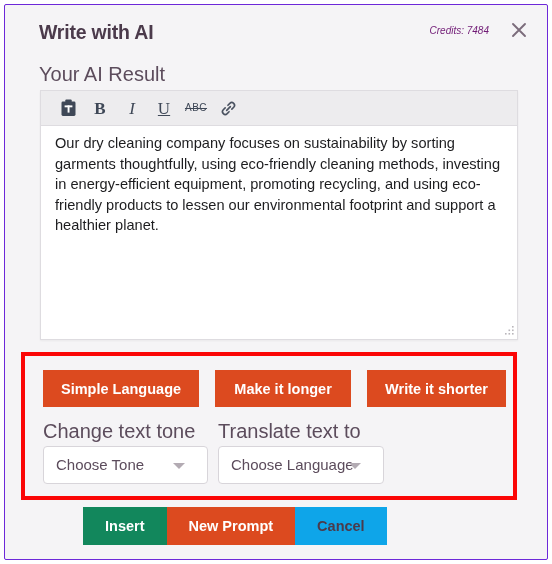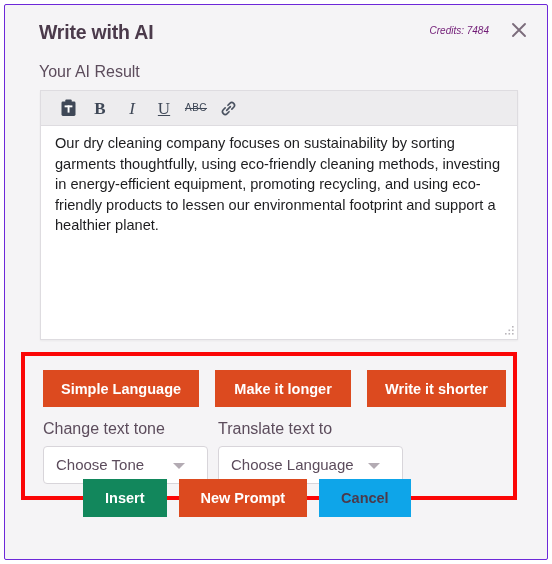--- a/index.html
+++ b/index.html
@@ -64,21 +64,21 @@
     width: 28px;
     height: 28px;
     cursor: pointer;
   }
   .close-button svg { display: block; }
 
   
   .field-label {
     position: absolute;
     left: 34px;
-    font-size: 16px;
+    font-size: 20px;
     color: #5c4c5c;
     white-space: nowrap;
   }
   .label-result { top: 58px; }
 
   
   .editor {
     position: absolute;
     left: 35px;
     top: 85px;
@@ -195,21 +195,21 @@
     position: absolute;
     height: 38px;
     box-sizing: border-box;
     background: #ffffff;
     border: 1px solid #d8d5da;
     border-radius: 4px;
     cursor: pointer;
     padding-left: 30px;
   }
   .select-tone      { left: 38px;  top: 441px; width: 165px; }
-  .select-language  { left: 213px; top: 441px; width: 185px; text-align: right; }
+  .select-language  { left: 213px; top: 441px; width: 166px; text-align: right; }
   .select-text {
     position: absolute;
     left: 12px;
     top: 9px;
     font-size: 15px;
     color: #5c4c5c;
     white-space: nowrap;
   }
   .select-arrow {
     position: absolute;
@@ -219,23 +219,22 @@
     border-right: 6px solid transparent;
     border-top: 6px solid #b3abb3;
   }
   .select-tone     .select-arrow { right: 22px; }
   .select-language .select-arrow { right: 22px; }
 
   
   .footer-row {
     position: absolute;
     left: 38px;
-    top: 474px;
+    top: 502px;
     display: flex;
-    gap: 12px;
     padding-left: 40px;
   }
   .btn-footer {
     height: 38px;
     padding: 0 22px;
   }
   .btn-green  { background: #12875c; }
   .btn-gray   { background: #0ea5e9; color: #4b3a4b; }
 </style>
 </head>

